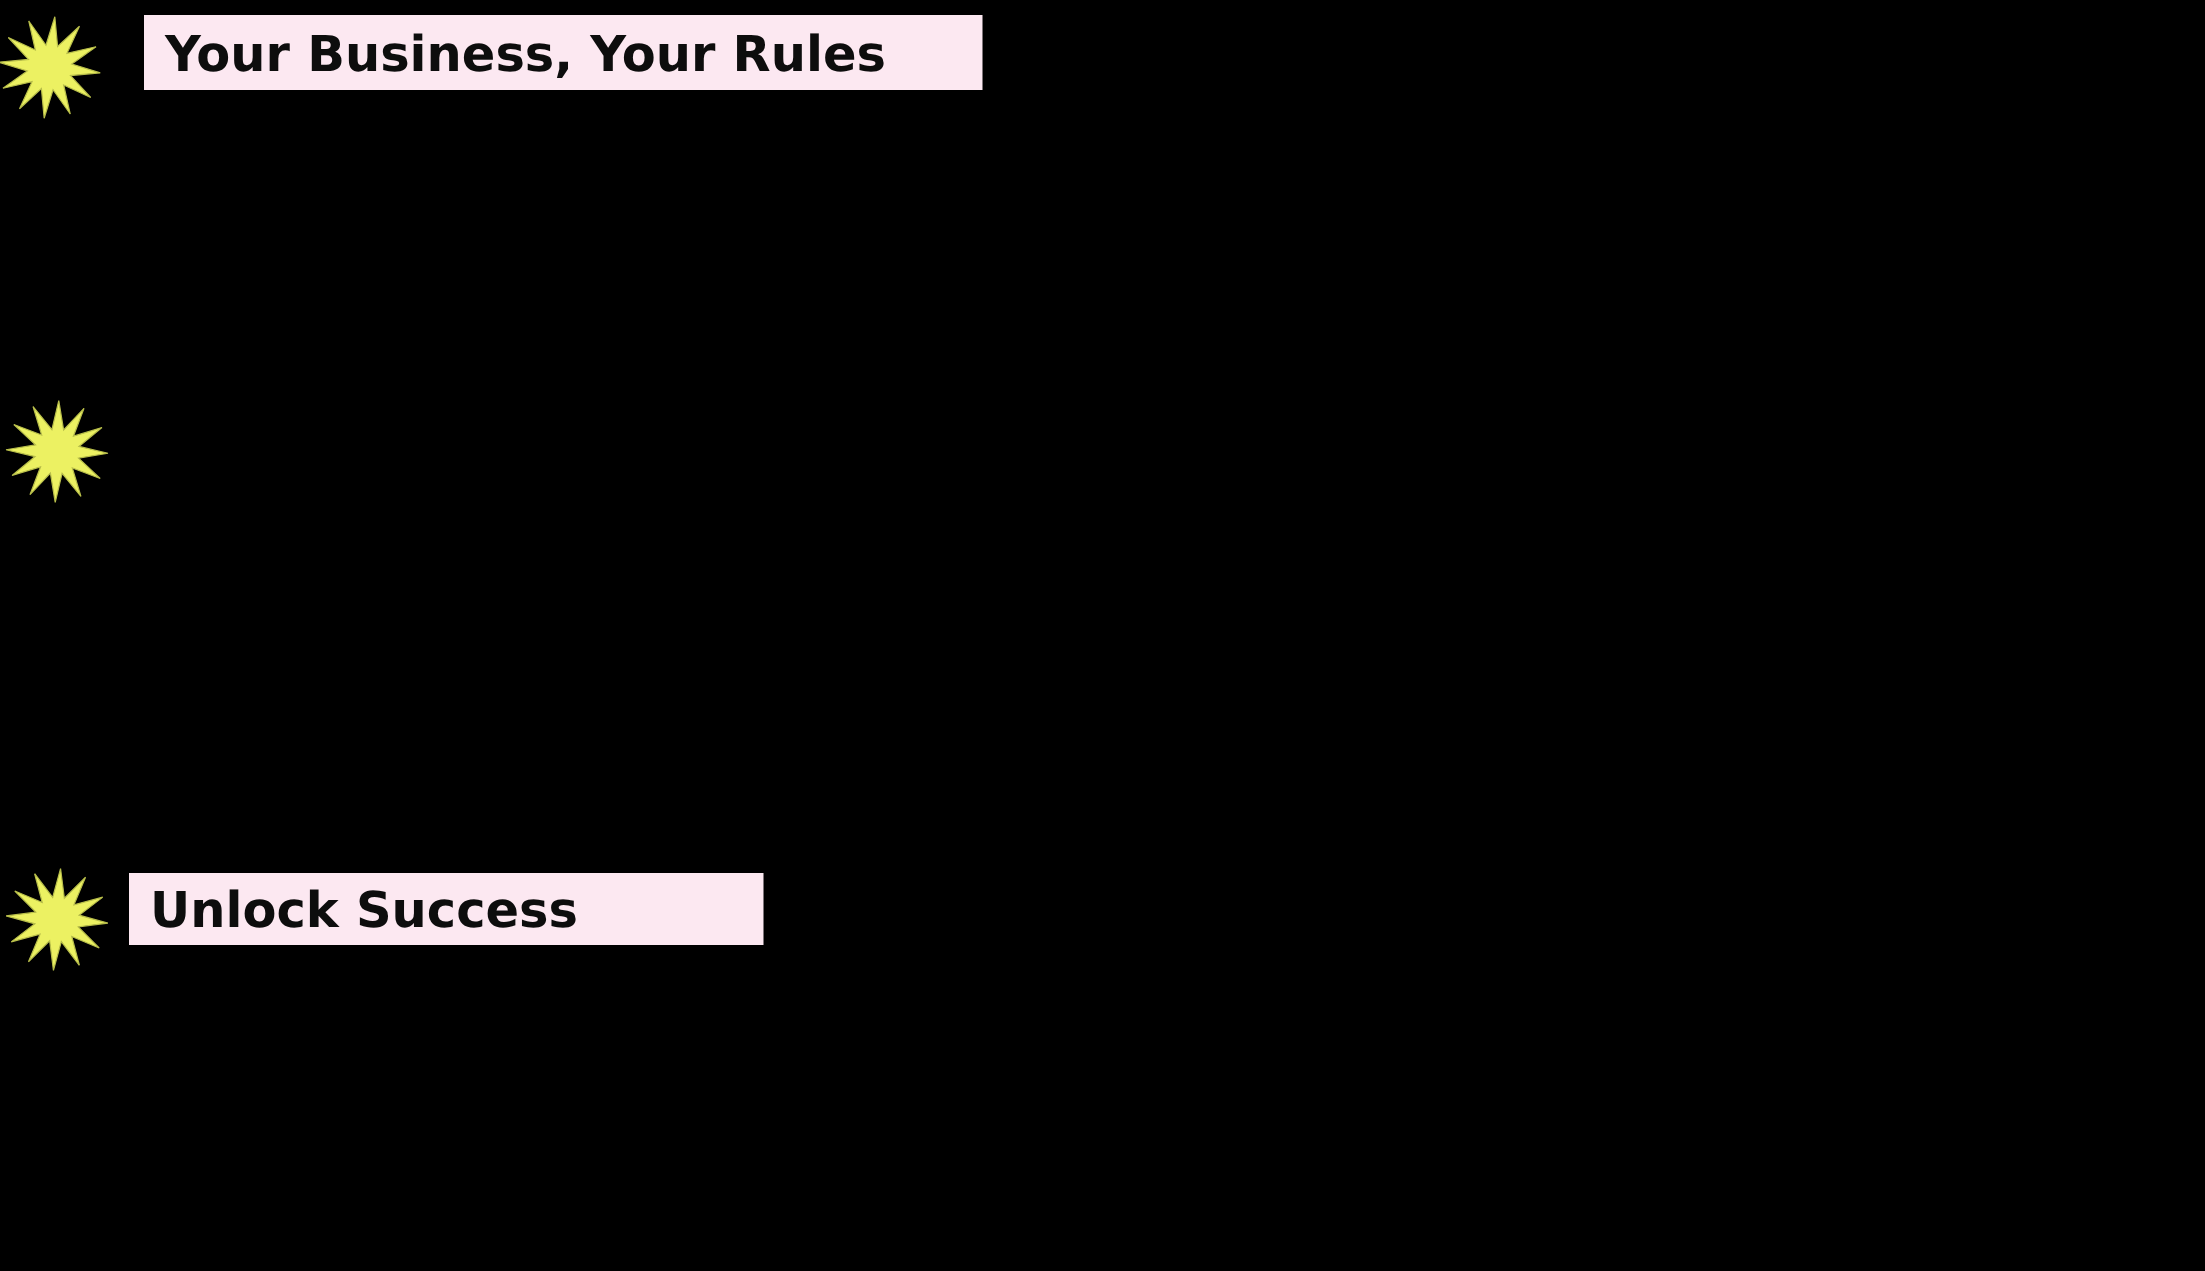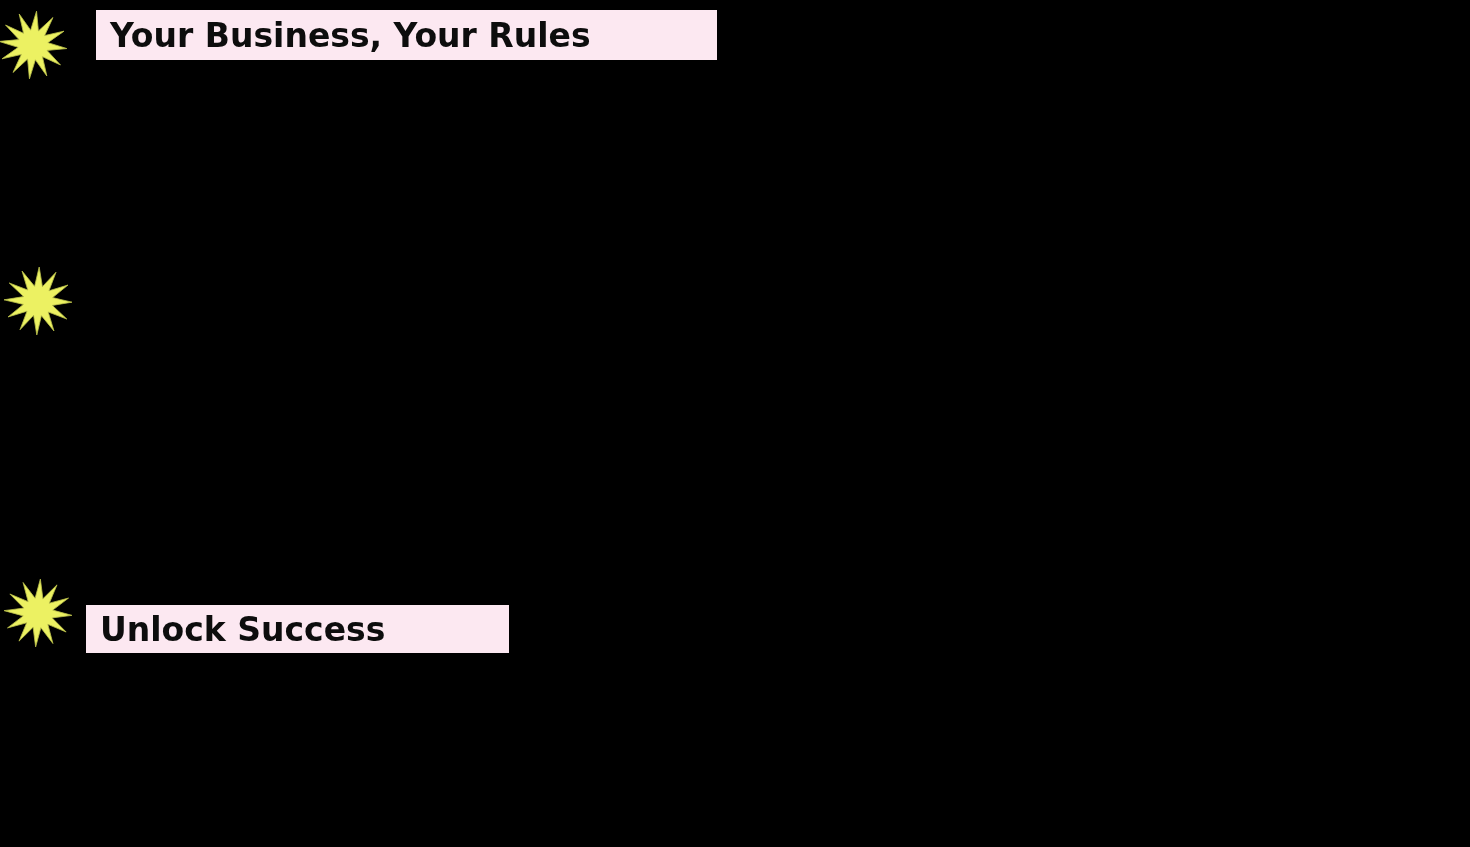--- a/index.html
+++ b/index.html
@@ -38,23 +38,23 @@
     display: flex;
     align-items: center;
     padding-left: 14px;
     font-weight: 700;
     font-size: 33px;
     letter-spacing: 0px;
     color: var(--title_text);
     white-space: nowrap;
     overflow: hidden;
   }
-  .hl-1 { left: 96px; top: 10px;  width: 621px; height: 50px; }
+  .hl-1 { left: 96px; top: 10px;  width: 559px; height: 50px; }
   .hl-2 { left: 92px; top: 262px; width: 696px; height: 50px; }
-  .hl-3 { left: 86px; top: 582px; width: 423px; height: 48px; margin-top: 23px; }
+  .hl-3 { left: 86px; top: 582px; width: 423px; height: 48px; }
 </style>
 </head>
 <body>
 
 <div class="canvas">
 
   <span class="star star-1">
     <svg viewBox="0 0 70 70" aria-hidden="true">
       <polygon points="35,1 38.9,20.5 52,5.6 45.6,24.4 64.4,18 49.5,31.1 69,35 49.5,38.9 64.4,52 45.6,45.6 52,64.4 38.9,49.5 35,69 31.1,49.5 18,64.4 24.4,45.6 5.6,52 20.5,38.9 1,35 20.5,31.1 5.6,18 24.4,24.4 18,5.6 31.1,20.5" fill="var(--star_fill)" stroke="var(--star_edge)" stroke-width="0.8"></polygon>
     </svg>

